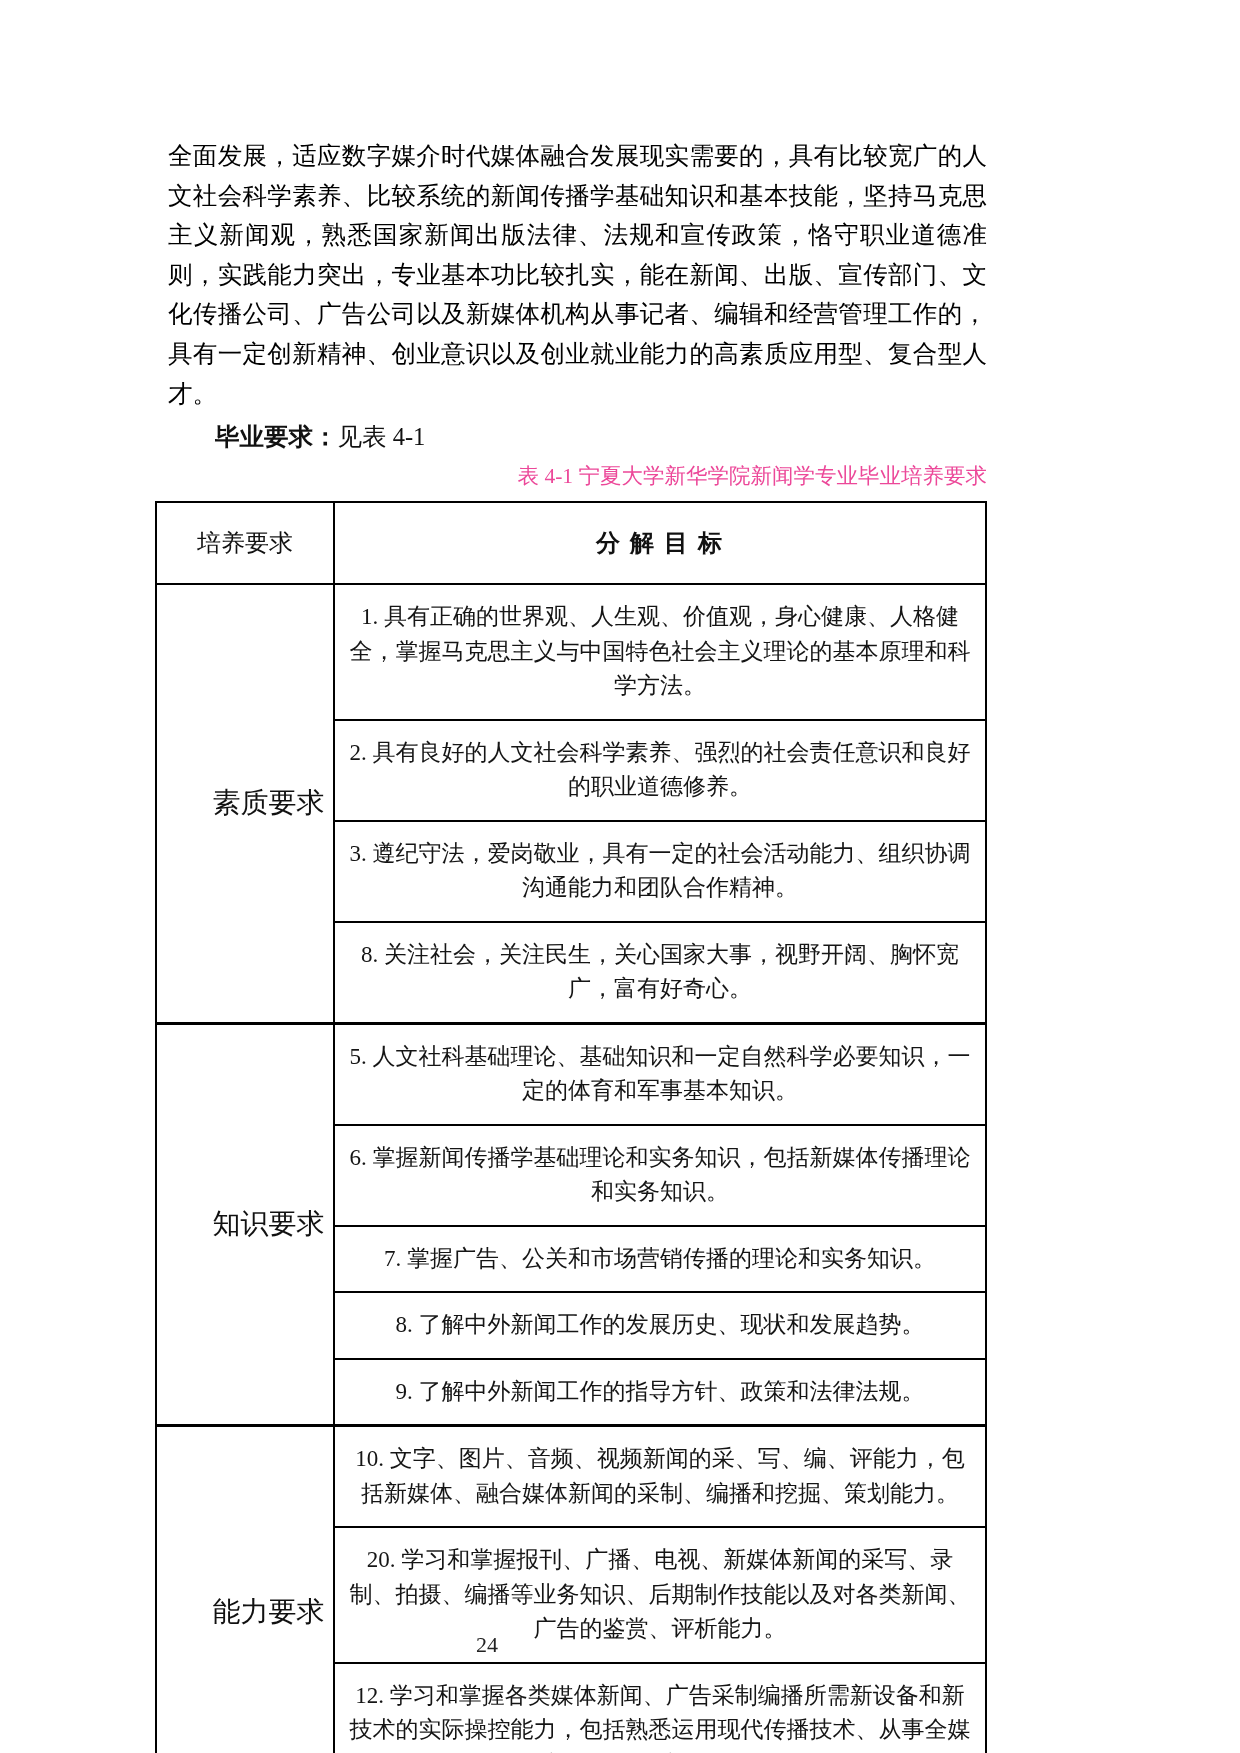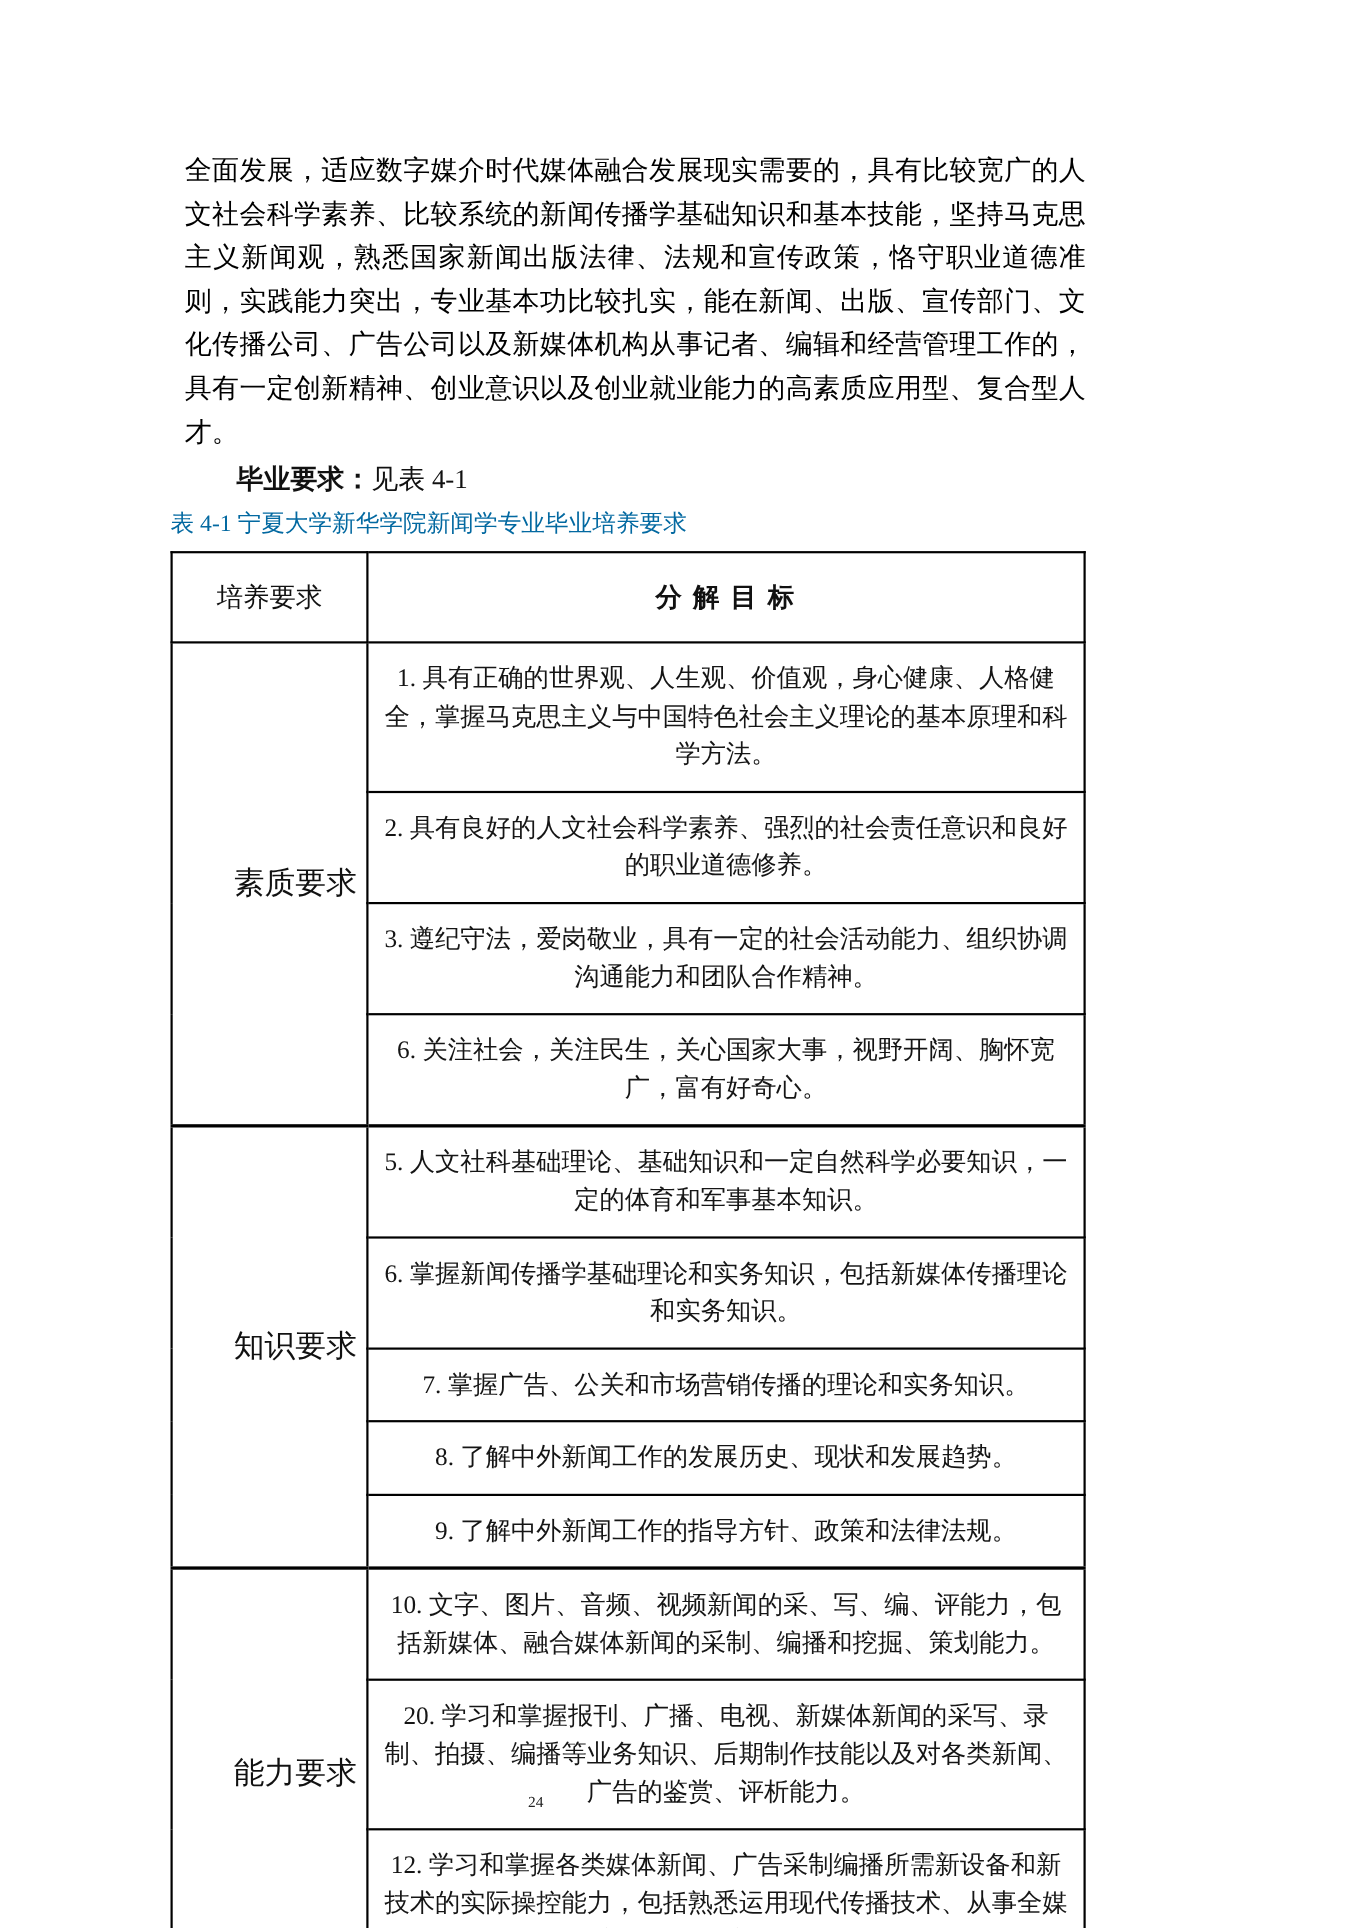--- a/index.html
+++ b/index.html
@@ -25,26 +25,26 @@
     color:#000000;
   }
   .heading {
     margin:5px 0 0 60px;
     font-size:24.5px;
     line-height:37px;
     color:#111;
   }
   .heading .bold { font-weight:bold;margin-top:24px; }
   .caption {
-    text-align:left;
+    text-align:right;
     font-size:21.5px;
     line-height:30px;
     margin-top:6px;
     margin-bottom:10px;
-    color:#0369a1;
+    color:#ec4899;
   }
   table.req {
     border-collapse:collapse;
     width:832px;
     table-layout:fixed;
   }
   table.req td, table.req th {
     border:2px solid #000;
     vertical-align:middle;
   }
@@ -75,21 +75,21 @@
     padding:15px 12px;
     text-align:center;
     color:#151515;
   }
   tr.group-start td { border-top:3px solid #000; }
   .page-num {
     position:absolute;
     left:155px; top:1632px;
     width:664px;
     text-align:center;
-    font-size:14px;
+    font-size:22px;
     color:#222;
   }
 </style>
 </head>
 <body>
 
 <div class="page">
   <div class="content">
 
     <p class="paragraph">全面发展，适应数字媒介时代媒体融合发展现实需要的，具有比较宽广的人文社会科学素养、比较系统的新闻传播学基础知识和基本技能，坚持马克思主义新闻观，熟悉国家新闻出版法律、法规和宣传政策，恪守职业道德准则，实践能力突出，专业基本功比较扎实，能在新闻、出版、宣传部门、文化传播公司、广告公司以及新媒体机构从事记者、编辑和经营管理工作的，具有一定创新精神、创业意识以及创业就业能力的高素质应用型、复合型人才。</p>
@@ -112,21 +112,21 @@
             <td class="group-label" rowspan="4">素质要求</td>
             <td class="item">1. 具有正确的世界观、人生观、价值观，身心健康、人格健全，掌握马克思主义与中国特色社会主义理论的基本原理和科学方法。</td>
           </tr>
           <tr>
             <td class="item">2. 具有良好的人文社会科学素养、强烈的社会责任意识和良好的职业道德修养。</td>
           </tr>
           <tr>
             <td class="item">3. 遵纪守法，爱岗敬业，具有一定的社会活动能力、组织协调沟通能力和团队合作精神。</td>
           </tr>
           <tr>
-            <td class="item">6. 关注社会，关注民生，关心国家大事，视野开阔、胸怀宽广，富有好奇心。</td>
+            <td class="item">8. 关注社会，关注民生，关心国家大事，视野开阔、胸怀宽广，富有好奇心。</td>
           </tr>
           <tr class="group-start">
             <td class="group-label" rowspan="5">知识要求</td>
             <td class="item">5. 人文社科基础理论、基础知识和一定自然科学必要知识，一定的体育和军事基本知识。</td>
           </tr>
           <tr>
             <td class="item">6. 掌握新闻传播学基础理论和实务知识，包括新媒体传播理论和实务知识。</td>
           </tr>
           <tr>
             <td class="item">7. 掌握广告、公关和市场营销传播的理论和实务知识。</td>

